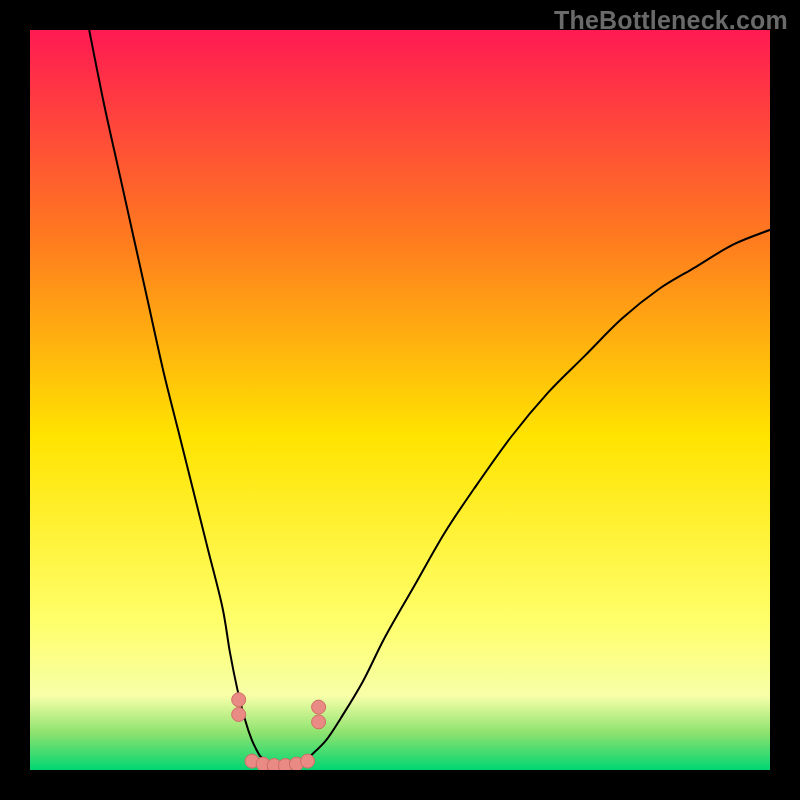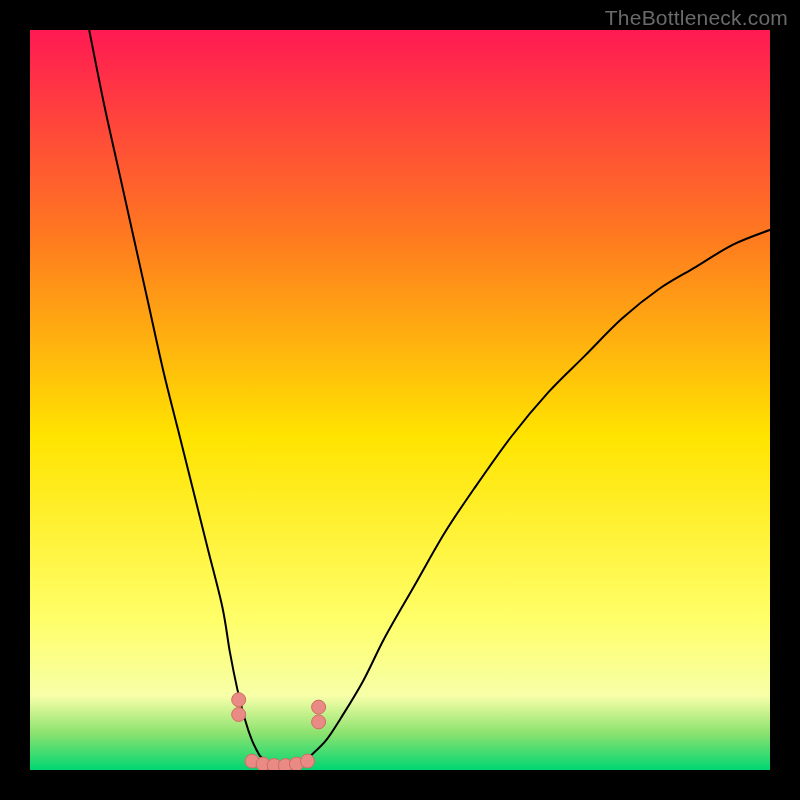--- a/index.html
+++ b/index.html
@@ -22,22 +22,22 @@
     top: 30px;
     width: 740px;
     height: 740px;
     overflow: hidden;
   }
   .watermark {
     position: absolute;
     top: 6px;
     right: 12px;
     color: #6a6a6a;
-    font-size: 21px;
-    font-weight: 400;
+    font-size: 25px;
+    font-weight: 700;
     letter-spacing: 0.2px;
     user-select: none;
   }
   svg { display: block; }
 </style>
 </head>
 <body>
 
 <div class="frame">
 

